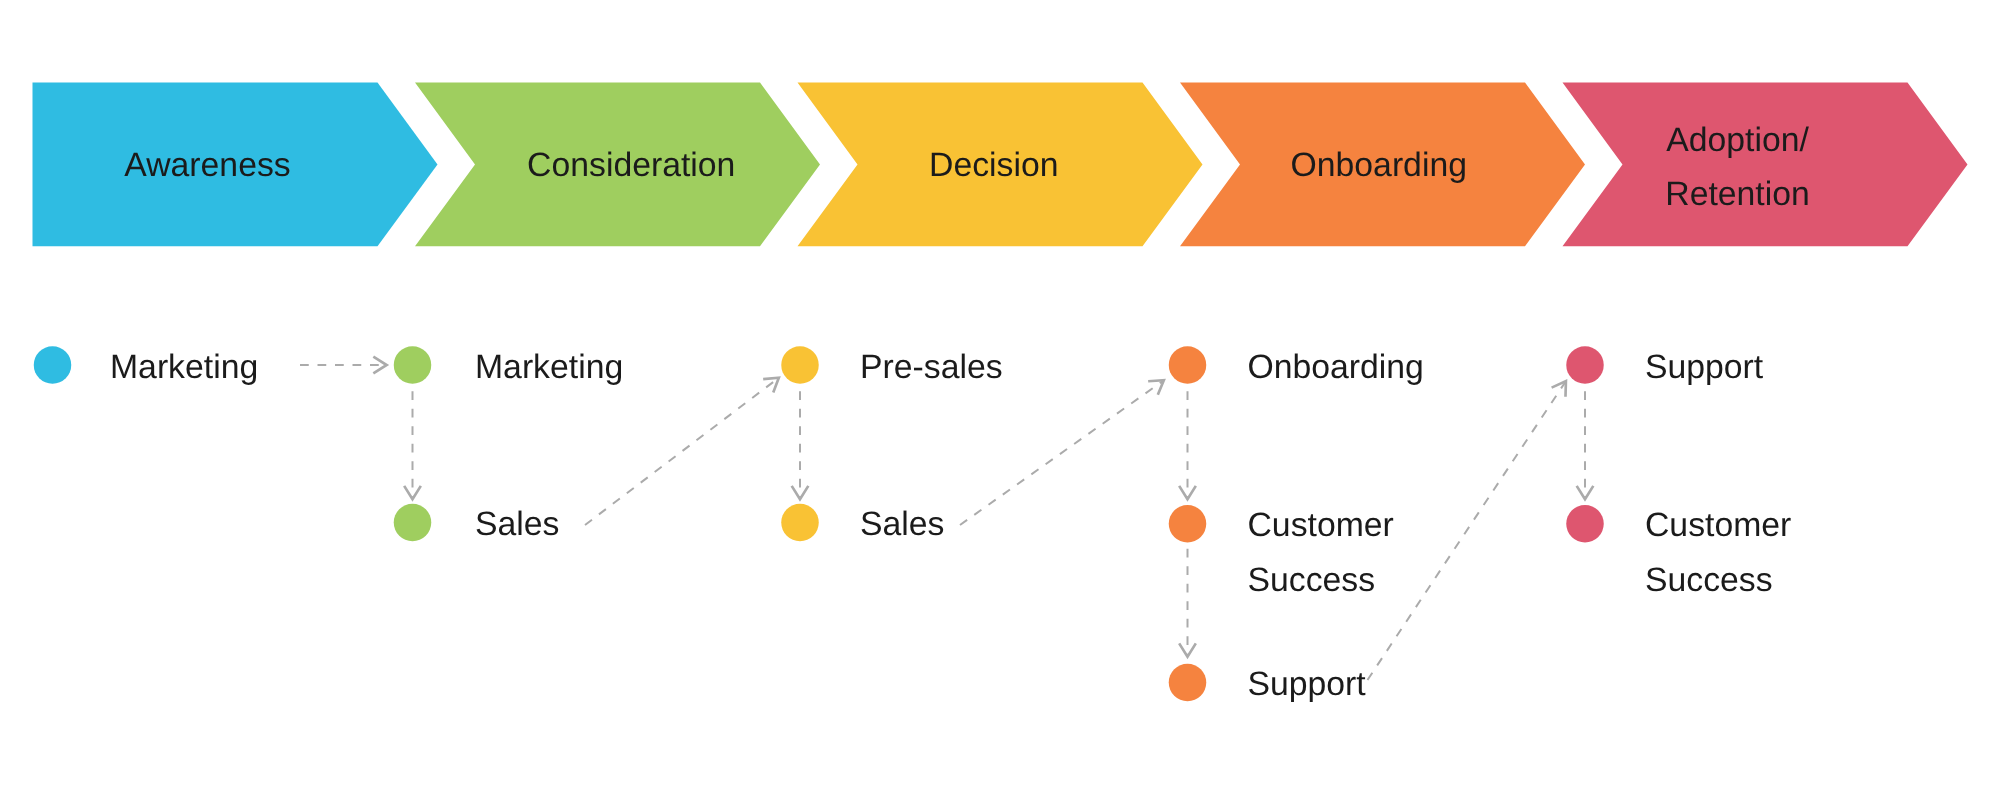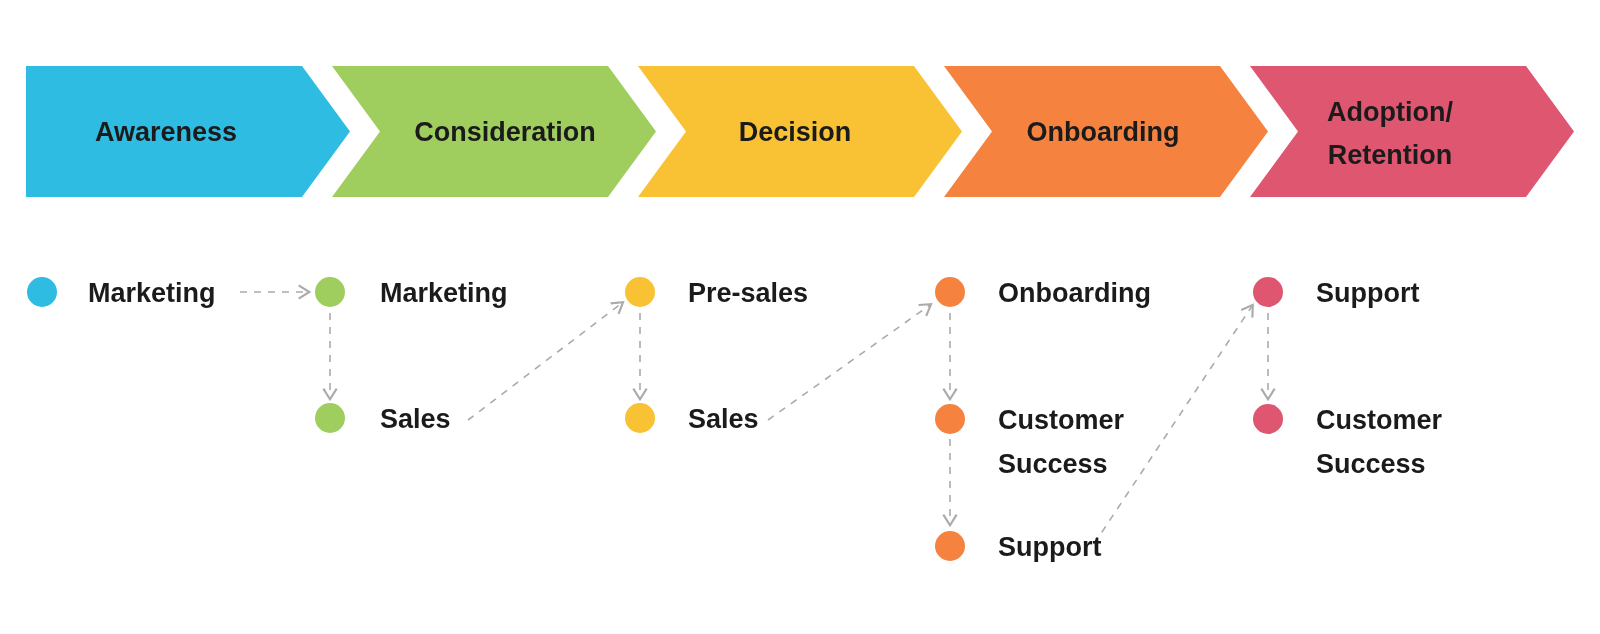--- a/index.html
+++ b/index.html
@@ -9,21 +9,20 @@
     width: 1600px;
     height: 634px;
     overflow: hidden;
     font-family: "Liberation Sans", sans-serif;
   }
   .canvas {
     position: relative;
     width: 1600px;
     height: 634px;
     background: #ffffff;
-    font-weight: bold;
   }
   svg { display: block; }
   text {
     font-family: "Liberation Sans", sans-serif;
     fill: #1b1b1b;
   }
   .stage-label {
     font-size: 27px;
     text-anchor: middle;
   }

